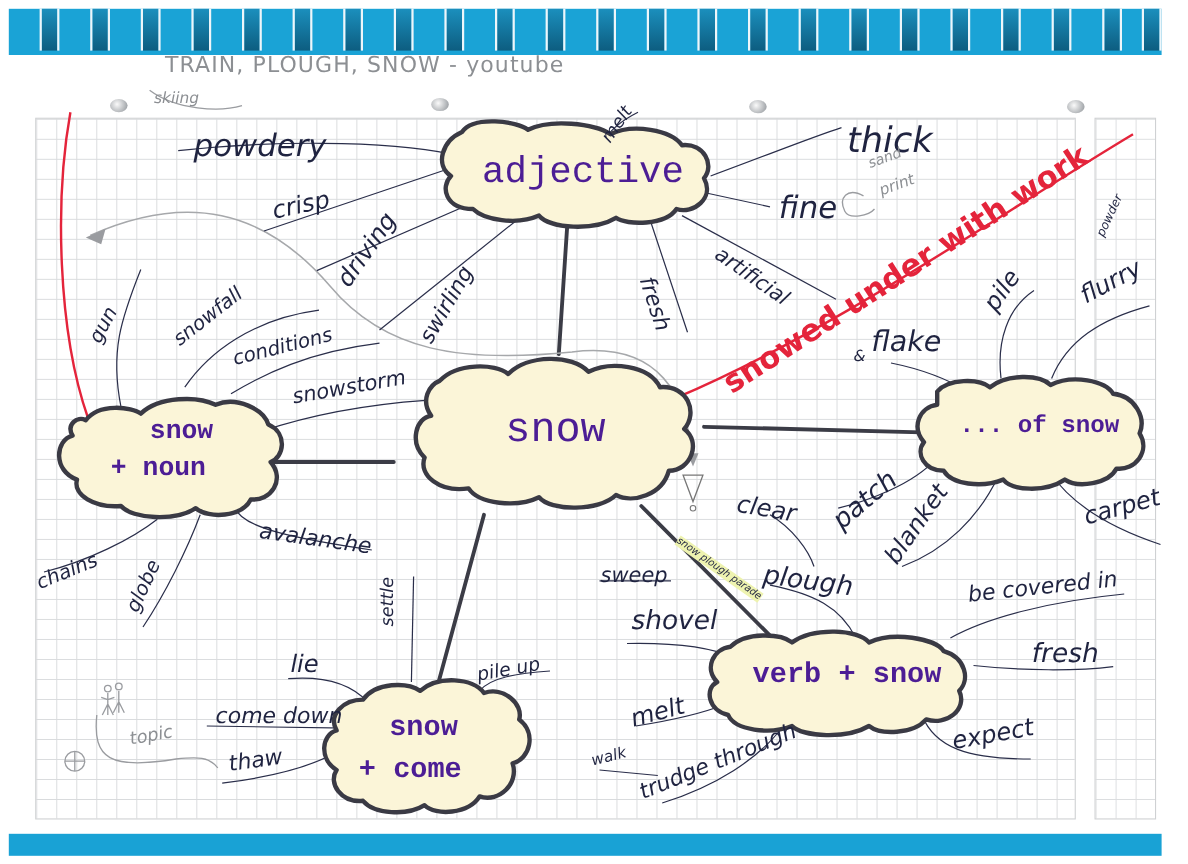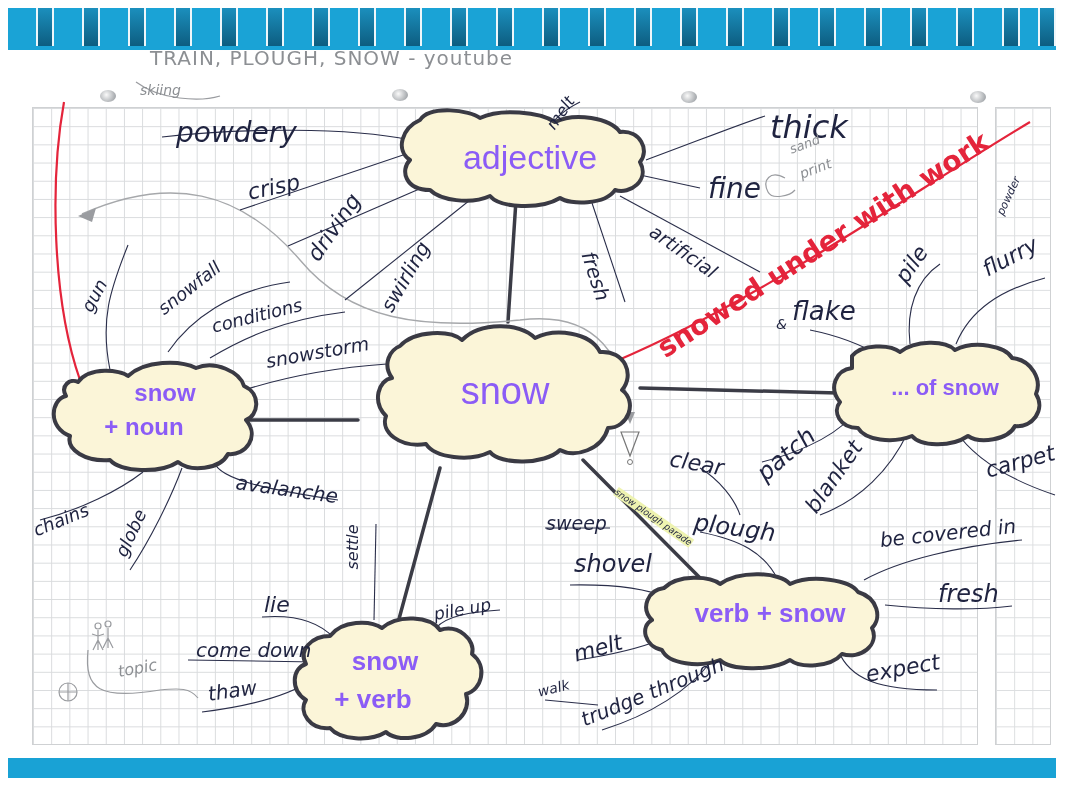--- a/index.html
+++ b/index.html
@@ -13,21 +13,21 @@
     background-size: 18.2px 18.2px; border: 1px solid #cfd1d3; }
   .grid2 { position: absolute; left: 995px; top: 107px; width: 54px; height: 636px;
     background-color: #fff;
     background-image: linear-gradient(#dcdee0 1px, transparent 1px), linear-gradient(90deg, #dcdee0 1px, transparent 1px);
     background-size: 18.2px 18.2px; border: 1px solid #cfd1d3; }
   .hole { position: absolute; width: 16px; height: 12px; border-radius: 50%; background: radial-gradient(circle at 40% 40%, #fafafa, #8a8f94); }
   svg.map { position: absolute; left: 0; top: 0; }
   .hw { position: absolute; font-family: "DejaVu Sans", sans-serif; color: #1f2340; white-space: nowrap; font-style: italic; transform-origin: left center; }
   .hw.grey { color: #8c8f93; }
   .hw.red { color: #e4243b; font-weight: bold; font-style: normal; }
-  .node { position: absolute; font-family: Liberation Sans, sans-serif; color: #8b5cf6; font-weight: bold; text-align: center; line-height: 1.05; }
+  .node { position: absolute; font-family: Liberation Mono, monospace; color: #4c1d95; font-weight: bold; text-align: center; line-height: 1.05; }
 </style>
 </head>
 <body>
 
 <div class="binding">
   <div class="ring" style="left:28px"></div>
   <div class="ring" style="left:74px"></div>
   <div class="ring" style="left:120px"></div>
   <div class="ring" style="left:166px"></div>
   <div class="ring" style="left:212px"></div>
@@ -197,21 +197,21 @@
 <div class="hw" style="left:574px;top:550px;font-size:24px">shovel</div>
 <div class="hw" style="left:574px;top:642px;font-size:22px;transform:rotate(-15deg)">melt</div>
 <div class="hw" style="left:538px;top:684px;font-size:14px;transform:rotate(-14deg)">walk</div>
 <div class="hw" style="left:582px;top:708px;font-size:20px;transform:rotate(-22deg)">trudge through</div>
 <div class="hw" style="left:880px;top:528px;font-size:20px;transform:rotate(-6deg)">be covered in</div>
 <div class="hw" style="left:938px;top:580px;font-size:24px">fresh</div>
 <div class="hw" style="left:866px;top:662px;font-size:22px;transform:rotate(-10deg)">expect</div>
 <div class="hw" style="left:616px;top:486px;font-size:9px;transform:rotate(35deg);background:#eef3b0">snow plough parade</div>
 
 <div class="node" style="left:330px;top:648px;width:110px;font-size:26px">snow</div>
-<div class="node" style="left:318px;top:686px;width:110px;font-size:26px">+ verb</div>
+<div class="node" style="left:318px;top:686px;width:110px;font-size:26px">+ come</div>
 <div class="hw" style="left:264px;top:592px;font-size:22px">lie</div>
 <div class="hw" style="left:352px;top:560px;font-size:16px;transform:rotate(-90deg)">settle</div>
 <div class="hw" style="left:434px;top:604px;font-size:17px;transform:rotate(-10deg)">pile up</div>
 <div class="hw" style="left:196px;top:638px;font-size:20px">come down</div>
 <div class="hw" style="left:208px;top:682px;font-size:20px;transform:rotate(-8deg)">thaw</div>
 <div class="hw grey" style="left:118px;top:662px;font-size:16px;transform:rotate(-10deg)">topic</div>
 
 <div class="hw red" style="left:660px;top:334px;font-size:28px;transform:rotate(-33deg)">snowed under with work</div>
 
 </body></html>

